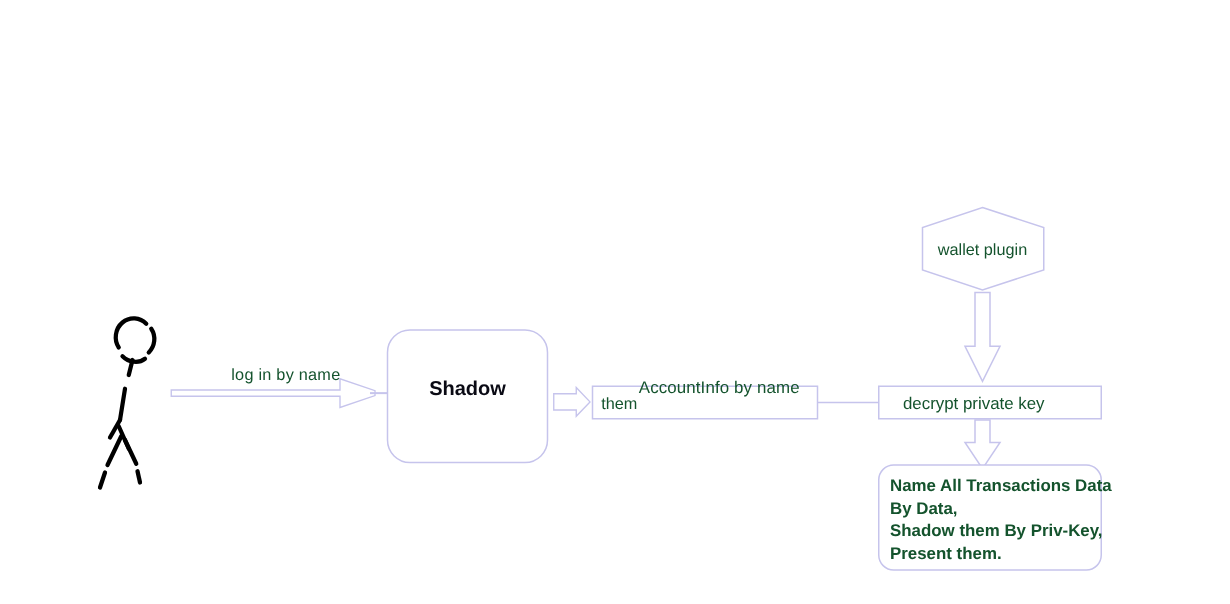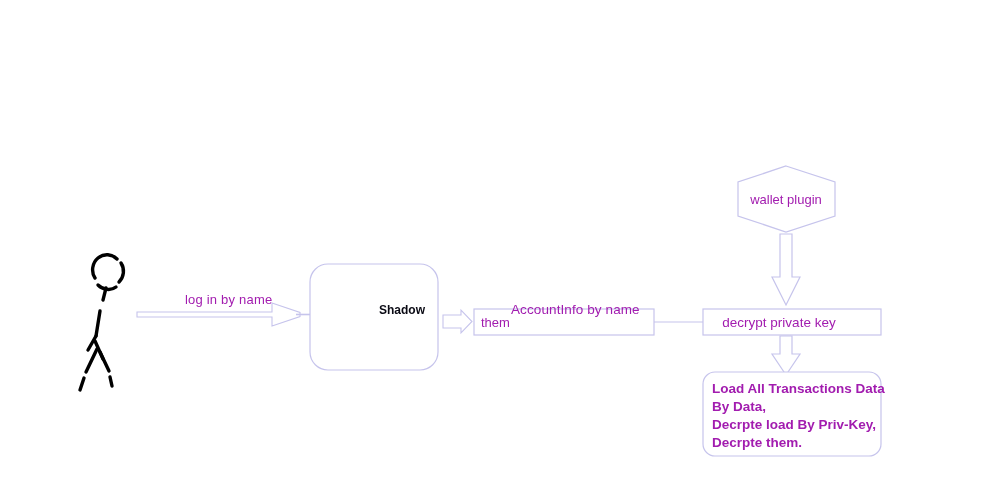--- a/index.html
+++ b/index.html
@@ -23,37 +23,36 @@
   svg#diagram-svg {
     position: absolute;
     left: 0;
     top: 0;
     width: 984px;
     height: 483px;
     display: block;
   }
   .node-label {
     position: absolute;
-    color: #a21caf;
+    color: #14532d;
     font-family: "Liberation Sans", sans-serif;
     white-space: pre;
     pointer-events: none;
     -webkit-font-smoothing: antialiased;
   }
   #shadow-label {
     position: absolute;
     left: 310px;
     top: 303px;
     width: 128px;
     text-align: center;
     color: #0a0a14;
     font-weight: bold;
-    font-size: 12px;
+    font-size: 16px;
     font-family: "Liberation Sans", sans-serif;
-    margin-left: 28px;
   }
   #edge-login-label {
     left: 160px;
     top: 292px;
     font-size: 13px;
     letter-spacing: 0.2px;
     margin-left: 25px;
   }
   #accountinfo-load-word {
     left: 481px;
@@ -152,15 +151,15 @@
   <div id="shadow-label">Shadow</div>
 
   <div class="node-label" id="accountinfo-load-word">them</div>
 
   <div class="node-label" id="accountinfo-main-text">AccountInfo by name</div>
 
   <div class="node-label" id="decrypt-label">decrypt private key</div>
 
   <div class="node-label" id="wallet-label">wallet plugin</div>
 
-  <div class="node-label" id="transactions-label"><div>Load All Transactions Data</div><div>By Data,</div><div>Decrpte load By Priv-Key,</div><div>Decrpte them.</div></div>
+  <div class="node-label" id="transactions-label"><div>Name All Transactions Data</div><div>By Data,</div><div>Shadow them By Priv-Key,</div><div>Present them.</div></div>
 
 </div>
 
 </body></html>

